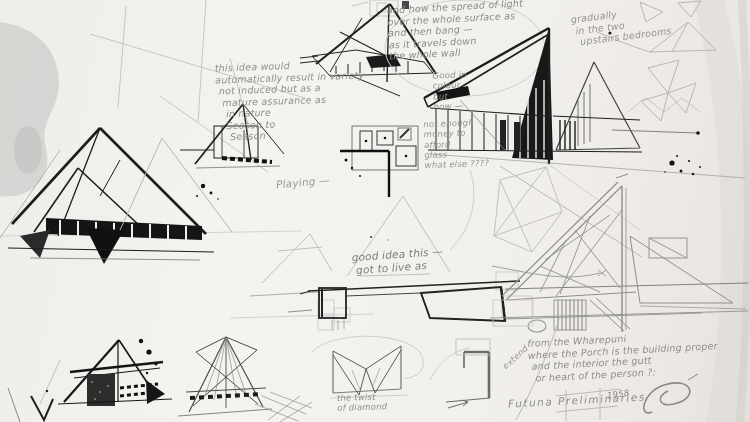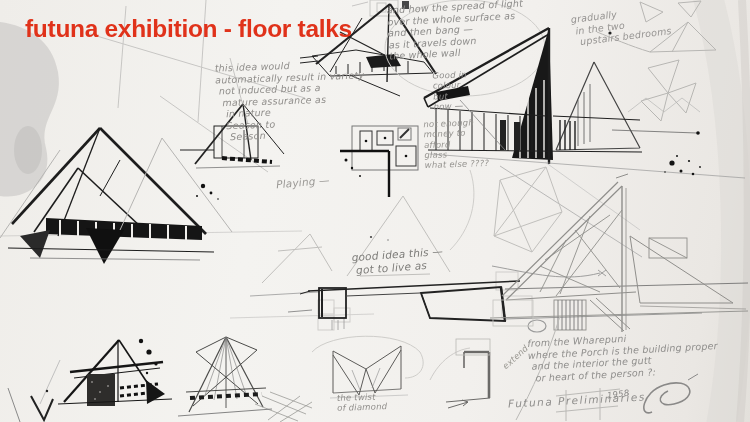--- a/index.html
+++ b/index.html
@@ -278,21 +278,20 @@
     <g stroke="#b5b4b1" stroke-width="0.9" fill="none">
       <path d="M556,396 L620,389 M566,390 V421 M556,412 L618,406 M600,388 V420"></path>
     </g>
 
     <g stroke="#8a8988" stroke-width="1.6" fill="none">
       <path d="M652,412 C638,418 642,392 664,385 C692,376 700,398 674,404 C658,408 656,396 668,391"></path>
       <path d="M688,380 L698,374" stroke-width="1"></path>
     </g>
   </svg>
 
-  <div class="title" style="color: rgb(224, 50, 26);">futuna exhibition - floor talks</div>
 
   <div class="hand h-md" style="left:388px;top:1px;color:#8d8c8a;transform:rotate(-3deg);">and how the spread of light
 over the whole surface as
 and then bang —
 as it travels down
 the whole wall</div>
   <div class="hand h-md" style="left:572px;top:8px;color:#969492;transform:rotate(-7deg);">gradually
  in the two
   upstairs bedrooms</div>
   <div class="hand h-sm" style="left:433px;top:70px;color:#8d8c8a;transform:rotate(-2deg);">Good in

